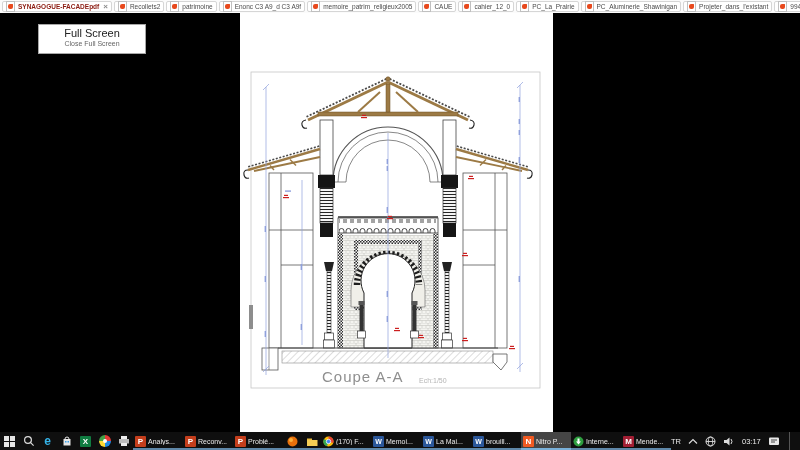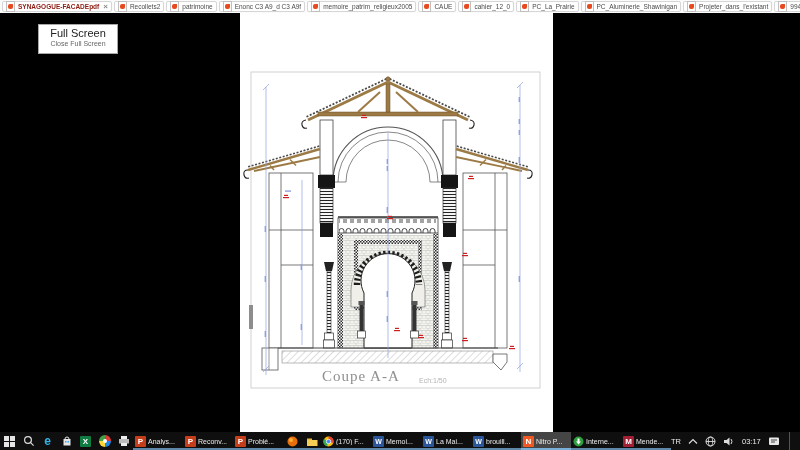--- a/index.html
+++ b/index.html
@@ -13,28 +13,28 @@
        border:1px solid #d6d6d6;border-radius:2px;background:#fff;
        padding:0 3px;font-size:6.5px;color:#4a4a4a;white-space:nowrap;box-sizing:border-box;}
   .tab.active{color:#8b1a10;font-weight:bold;}
   .pdficon{width:7px;height:9px;background:#fff;border:0.5px solid #c0c0c0;position:relative;flex:0 0 auto;}
   .pdficon::after{content:"";position:absolute;left:1px;top:2px;width:5px;height:5px;
        background:#e8491d;border-radius:40% 10% 40% 40%;}
   .tab-close{color:#8a8a8a;font-size:8px;line-height:8px;margin-left:1px;}
 
   
   .main{position:absolute;left:0;top:13px;width:800px;height:419px;background:#000;}
-  .fsbox{position:absolute;left:38px;top:11px;width:80px;height:30px;background:#fff;
+  .fsbox{position:absolute;left:38px;top:11px;width:108px;height:30px;background:#fff;
          border:1px solid #a8a8a8;text-align:center;box-sizing:border-box;cursor:pointer;}
   .fsbox .t1{font-size:11px;color:#222;margin-top:2px;}
   .fsbox .t2{font-size:7px;color:#666;margin-top:1px;}
 
   .page{position:absolute;left:240px;top:0;width:313px;height:419px;background:#fff;}
   .scroll-thumb{position:absolute;left:9px;top:292px;width:4px;height:24px;background:#8d8d8d;}
-  .coupe-title{position:absolute;left:82px;top:355px;font-size:15px;color:#8f8f8f;letter-spacing:1px;font-family:Liberation Serif, serif;}
+  .coupe-title{position:absolute;left:82px;top:355px;font-size:15px;color:#8f8f8f;letter-spacing:1px;}
   .coupe-scale{position:absolute;left:179px;top:364px;font-size:7px;color:#b4b4b4;}
 
   
   .taskbar{position:absolute;left:0;top:432px;width:800px;height:18px;background:#0f0f0f;
            display:flex;align-items:center;color:#e8e8e8;}
   .tbi{width:19px;height:18px;display:flex;align-items:center;justify-content:center;flex:0 0 auto;}
   .tba{width:50px;height:18px;display:flex;align-items:center;gap:2px;padding:0 2px;
        box-sizing:border-box;flex:0 0 auto;box-shadow:inset 0 -2px 0 #5f87a8;overflow:hidden;}
   .tba.icononly{width:19px;justify-content:center;}
   .tba.active{background:#454545;box-shadow:inset 0 -2px 0 #7ab0d8;}

